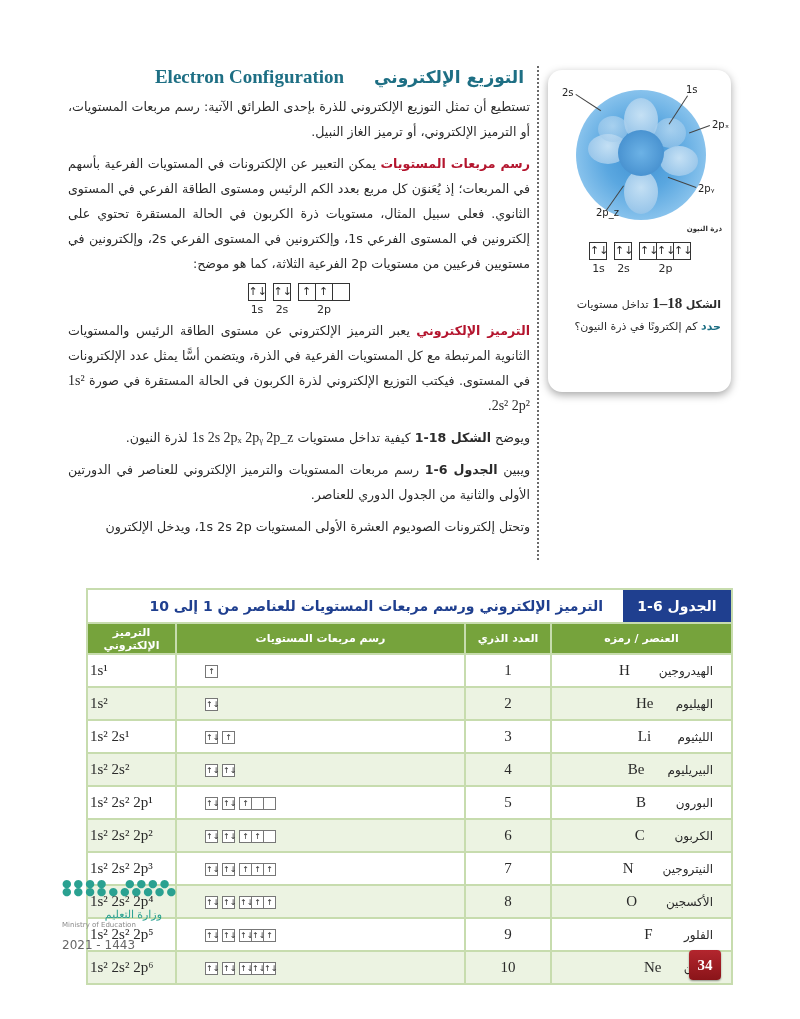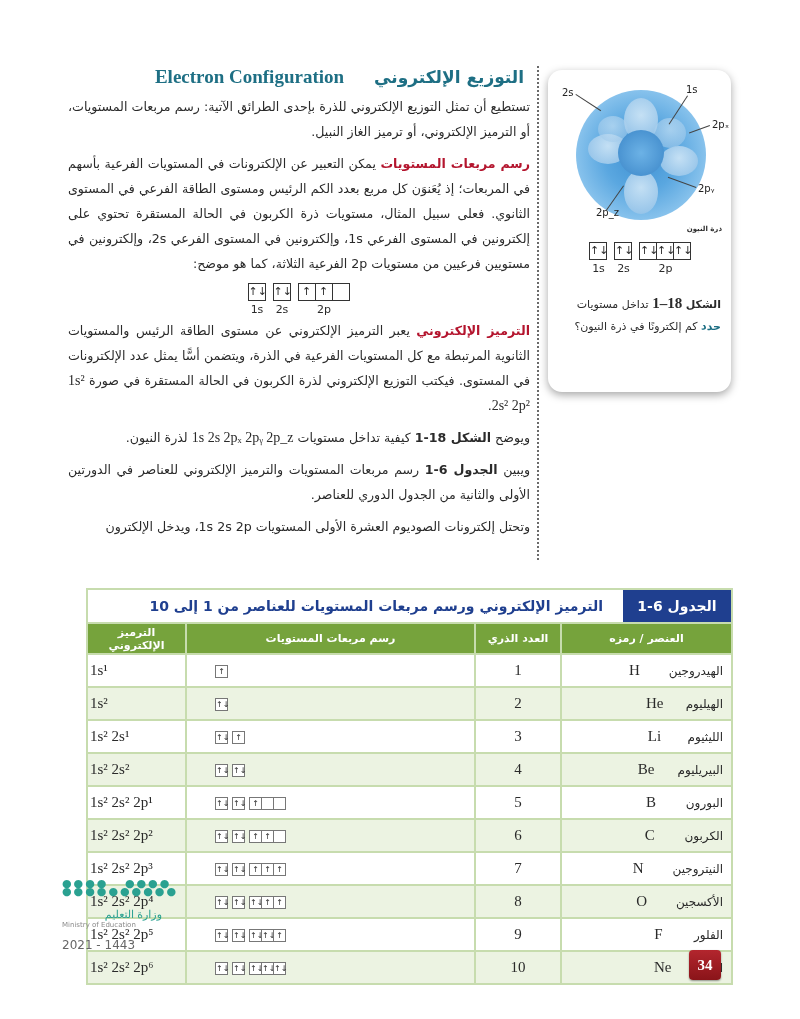--- a/index.html
+++ b/index.html
@@ -39,21 +39,21 @@
   
   .tbl-wrap { position:absolute; left:86px; top:588px; width:643px; border:2px solid #c7dcae; }
   .tbl-title { display:flex; direction:rtl; height:32px; border-bottom:2px solid #c7dcae; }
   .tbl-tag { width:108px; background:#1f3f8f; color:#fff; font-family:"DejaVu Sans", sans-serif; font-weight:bold; font-size:14px;
              display:flex; align-items:center; justify-content:center; }
   .tbl-caption { flex:1; display:flex; align-items:center; padding-right:20px; font-family:"DejaVu Sans", sans-serif; font-weight:bold; font-size:14px; color:#1f3f8f; }
   table { border-collapse:collapse; width:100%; direction:rtl; }
   th { background:#76a33c; color:#fff; font-family:"DejaVu Sans", sans-serif; font-size:11px; font-weight:bold; height:27px; border-left:2px solid #c7dcae; }
   td { height:29px; border-top:2px solid #c7dcae; border-left:2px solid #c7dcae; font-family:"Liberation Serif", serif; font-size:15px; }
   tr.alt td { background:#ecf3e2; }
-  td.el { width:160px; text-align:right; padding-right:8px; direction:rtl; }
+  td.el { width:160px; text-align:right; padding-right:18px; direction:rtl; }
   td.el .nm { font-family:"DejaVu Sans", sans-serif; font-size:12px; }
   td.el .sym { display:inline-block; width:36px; text-align:left; direction:ltr; }
   td.num { width:82px; text-align:center; }
   td.orb { width:258px; direction:ltr; padding-left:28px; }
   td.conf { direction:ltr; text-align:left; padding-left:2px; }
   .sbox { display:inline-block; width:11px; height:11px; border:1px solid #777; font-size:8px; line-height:11px; text-align:center; margin-right:4px;
           vertical-align:middle; font-family:"DejaVu Sans", sans-serif; background:#fff; }
   .sbox.p { margin-right:-1px; }
   .sbox.p.last { margin-right:4px; }
   

